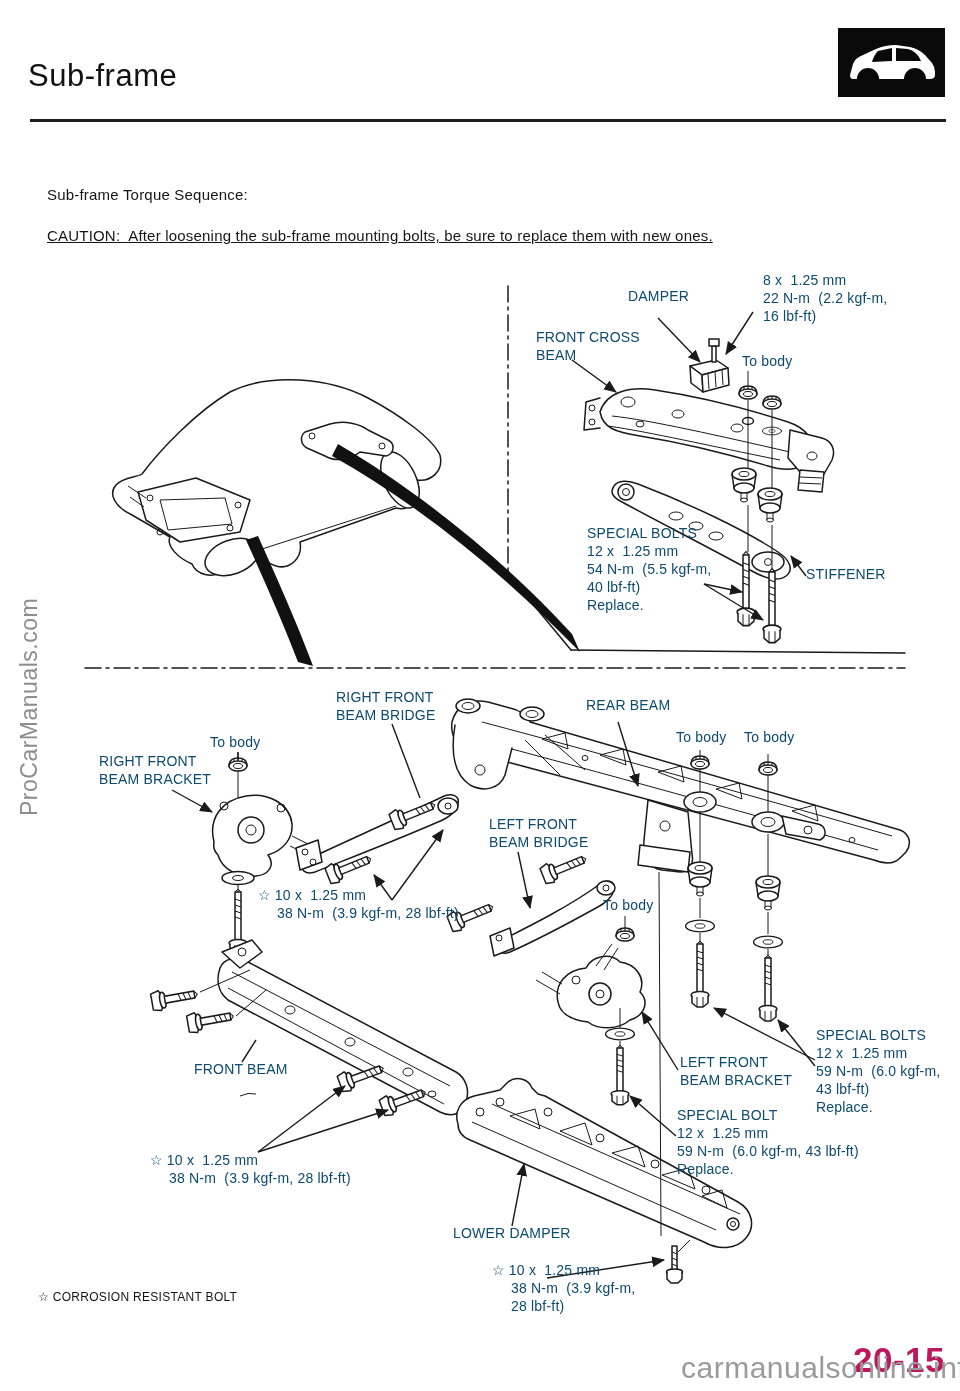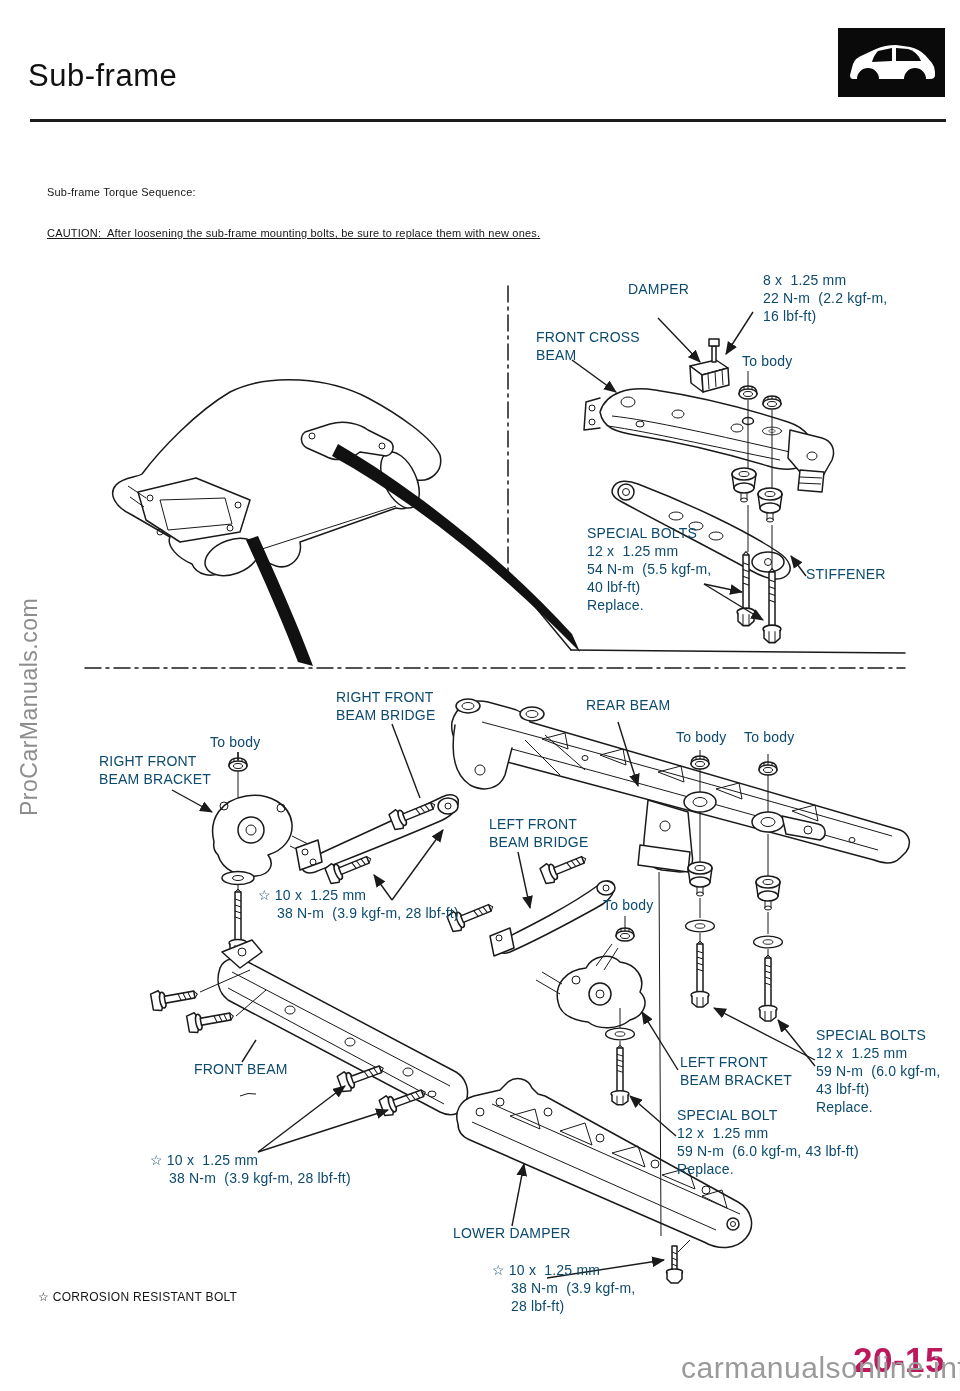--- a/index.html
+++ b/index.html
@@ -2,21 +2,21 @@
 <html><head>
 <meta charset="utf-8">
 <style>
   html,body{margin:0;padding:0;background:#e8e8e8;}
   .page{position:relative;width:960px;height:1391px;background:#ffffff;margin:0 auto;
         font-family:"Liberation Sans",sans-serif;color:#141414;overflow:hidden;}
   .page-title{position:absolute;left:28px;top:58px;font-size:31px;font-weight:400;
         letter-spacing:0.5px;color:#111;}
   .icon-box{position:absolute;left:838px;top:28px;width:107px;height:69px;background:#0a0a0a;}
   .rule{position:absolute;left:30px;top:119px;width:916px;height:3px;background:#1c1c1c;}
-  .body-text{position:absolute;font-size:11px;letter-spacing:0.2px;white-space:pre;color:#161616;}
+  .body-text{position:absolute;font-size:15px;letter-spacing:0.2px;white-space:pre;color:#161616;}
   .lbl{position:absolute;font-size:14px;line-height:18px;letter-spacing:0.2px;
        white-space:pre-wrap;color:#0c4a6e;}
   .hang{text-indent:-19px;padding-left:19px;}
   .diagram{position:absolute;left:0;top:0;width:960px;height:1391px;}
   .diagram *{vector-effect:none;}
   .wm-left{position:absolute;left:16px;top:560px;height:256px;font-size:23px;color:#8d8d8d;
        writing-mode:vertical-rl;transform:rotate(180deg);letter-spacing:0.5px;}
   .page-num{position:absolute;left:853px;top:1340px;font-size:35px;font-weight:700;
        letter-spacing:0.5px;color:#be185d;}
   .wm-bottom{position:absolute;left:681px;top:1351px;font-size:30px;color:#9a9a9a;letter-spacing:0.5px;}
@@ -330,21 +330,21 @@
         <path class="lead" d="M815,1060 L714,1008" marker-end="url(#ah)"></path>
         <path class="lead" d="M815,1066 L778,1020" marker-end="url(#ah)"></path>
         <line class="lead" x1="678" y1="1070" x2="642" y2="1012" marker-end="url(#ah)"></line>
         <line class="lead" x1="676" y1="1136" x2="630" y2="1096" marker-end="url(#ah)"></line>
         <line class="lead" x1="512" y1="1226" x2="524" y2="1164" marker-end="url(#ah)"></line>
         <line class="lead" x1="547" y1="1278" x2="664" y2="1260" marker-end="url(#ah)"></line>
       </g>
     </g>
   </svg>
 
-  <div class="lbl" style="left:628px;top:280px;">DAMPER</div>
+  <div class="lbl" style="left:628px;top:287px;">DAMPER</div>
   <div class="lbl" style="left:536px;top:328px;">FRONT CROSS
 BEAM</div>
   <div class="lbl" style="left:763px;top:271px;">8 x  1.25 mm
 22 N-m  (2.2 kgf-m,
 16 lbf-ft)</div>
   <div class="lbl" style="left:742px;top:352px;">To body</div>
   <div class="lbl" style="left:587px;top:524px;">SPECIAL BOLTS
 12 x  1.25 mm
 54 N-m  (5.5 kgf-m,
 40 lbf-ft)

